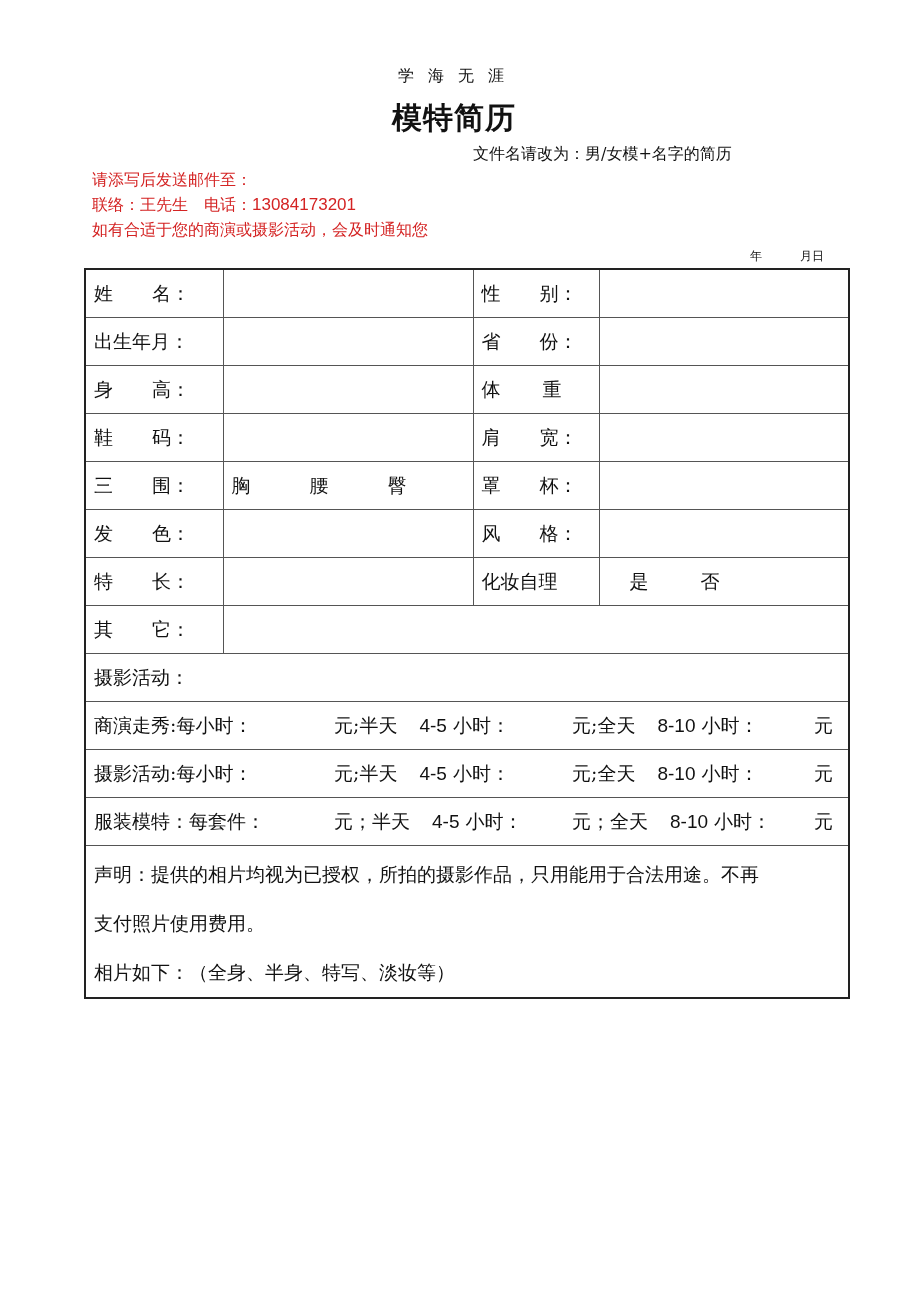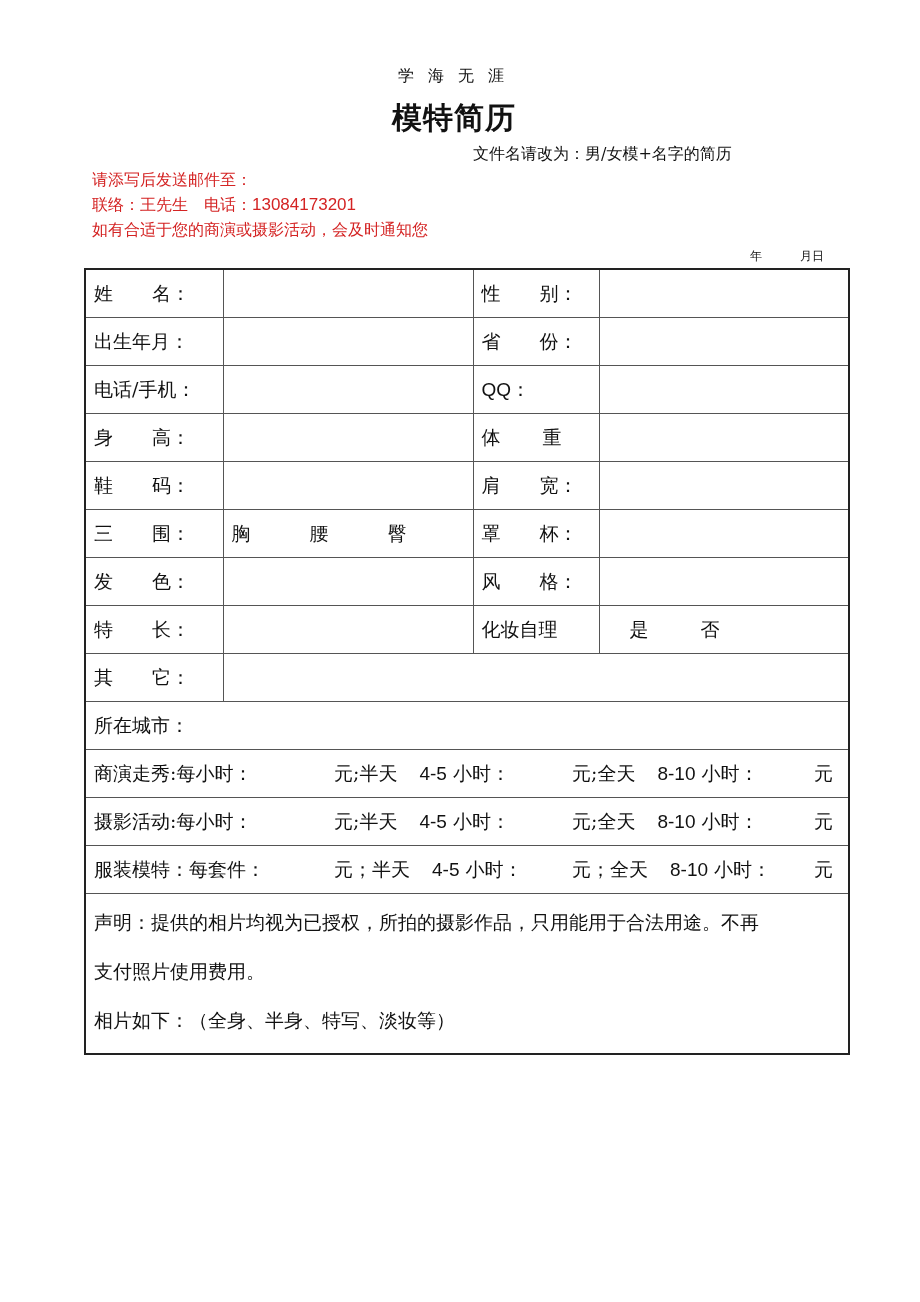--- a/index.html
+++ b/index.html
@@ -25,21 +25,21 @@
   table.form { border: 2px solid #222; }
   .lbl { display: flex; justify-content: space-between; width: 96px; }
   .sans { font-family: "Liberation Sans", sans-serif; }
   .three { display: flex; width: 175px; justify-content: space-between; }
   .yesno span { display: inline-block; margin-left: 22px; margin-right: 30px; }
   .fee { display: flex; justify-content: space-between; padding-right: 15px; }
   .fee span.g1 { width: 240px; }
   .fee span.g2 { width: 238px; }
   .fee span.g3 { flex: 1; }
   .fee .n { font-family: Liberation Sans, sans-serif; margin-left: 16px; }
-  .tall td.decl { height: auto; padding-top: 4px; padding-bottom: 8px; white-space: normal; line-height: 49px; }
+  .tall td.decl { height: auto; padding-top: 4px; white-space: normal; line-height: 49px; }
 </style>
 </head>
 <body>
 
 <div class="abs motto">学海无涯</div>
 <div class="abs title">模特简历</div>
 <div class="abs fname">文件名请改为：男/女模+名字的简历</div>
 
 <div class="abs red red1">请添写后发送邮件至：</div>
 <div class="abs red red2">
@@ -80,26 +80,20 @@
     <td></td>
     <td>
           <div class="lbl">
             <span>省</span>
             <span>份：</span>
           </div>
         </td>
     <td></td>
   </tr>
   <tr>
-    <td>电话/手机：</td>
-    <td></td>
-    <td class="sans">QQ：</td>
-    <td></td>
-  </tr>
-  <tr>
     <td>
           <div class="lbl">
             <span>身</span>
             <span>高：</span>
           </div>
         </td>
     <td></td>
     <td>
           <div class="lbl" style="width:80px">
             <span>体</span>
@@ -176,21 +170,21 @@
   <tr>
     <td>
           <div class="lbl">
             <span>其</span>
             <span>它：</span>
           </div>
         </td>
     <td colspan="3"></td>
   </tr>
   <tr>
-    <td colspan="4"><span>所在城市：</span></td>
+    <td colspan="4"><span>摄影活动：</span></td>
   </tr>
   <tr>
     <td colspan="4">
           <div class="fee">
       <span class="g1"><span>商演走秀:每小时：</span></span>
       <span class="g2"><span>元;半天 </span><span class="n">4-5</span><span> 小时：</span></span>
       <span class="g3"><span>元;全天 </span><span class="n">8-10</span><span> 小时：</span></span>
       <span>元</span>
     </div>
         </td>

